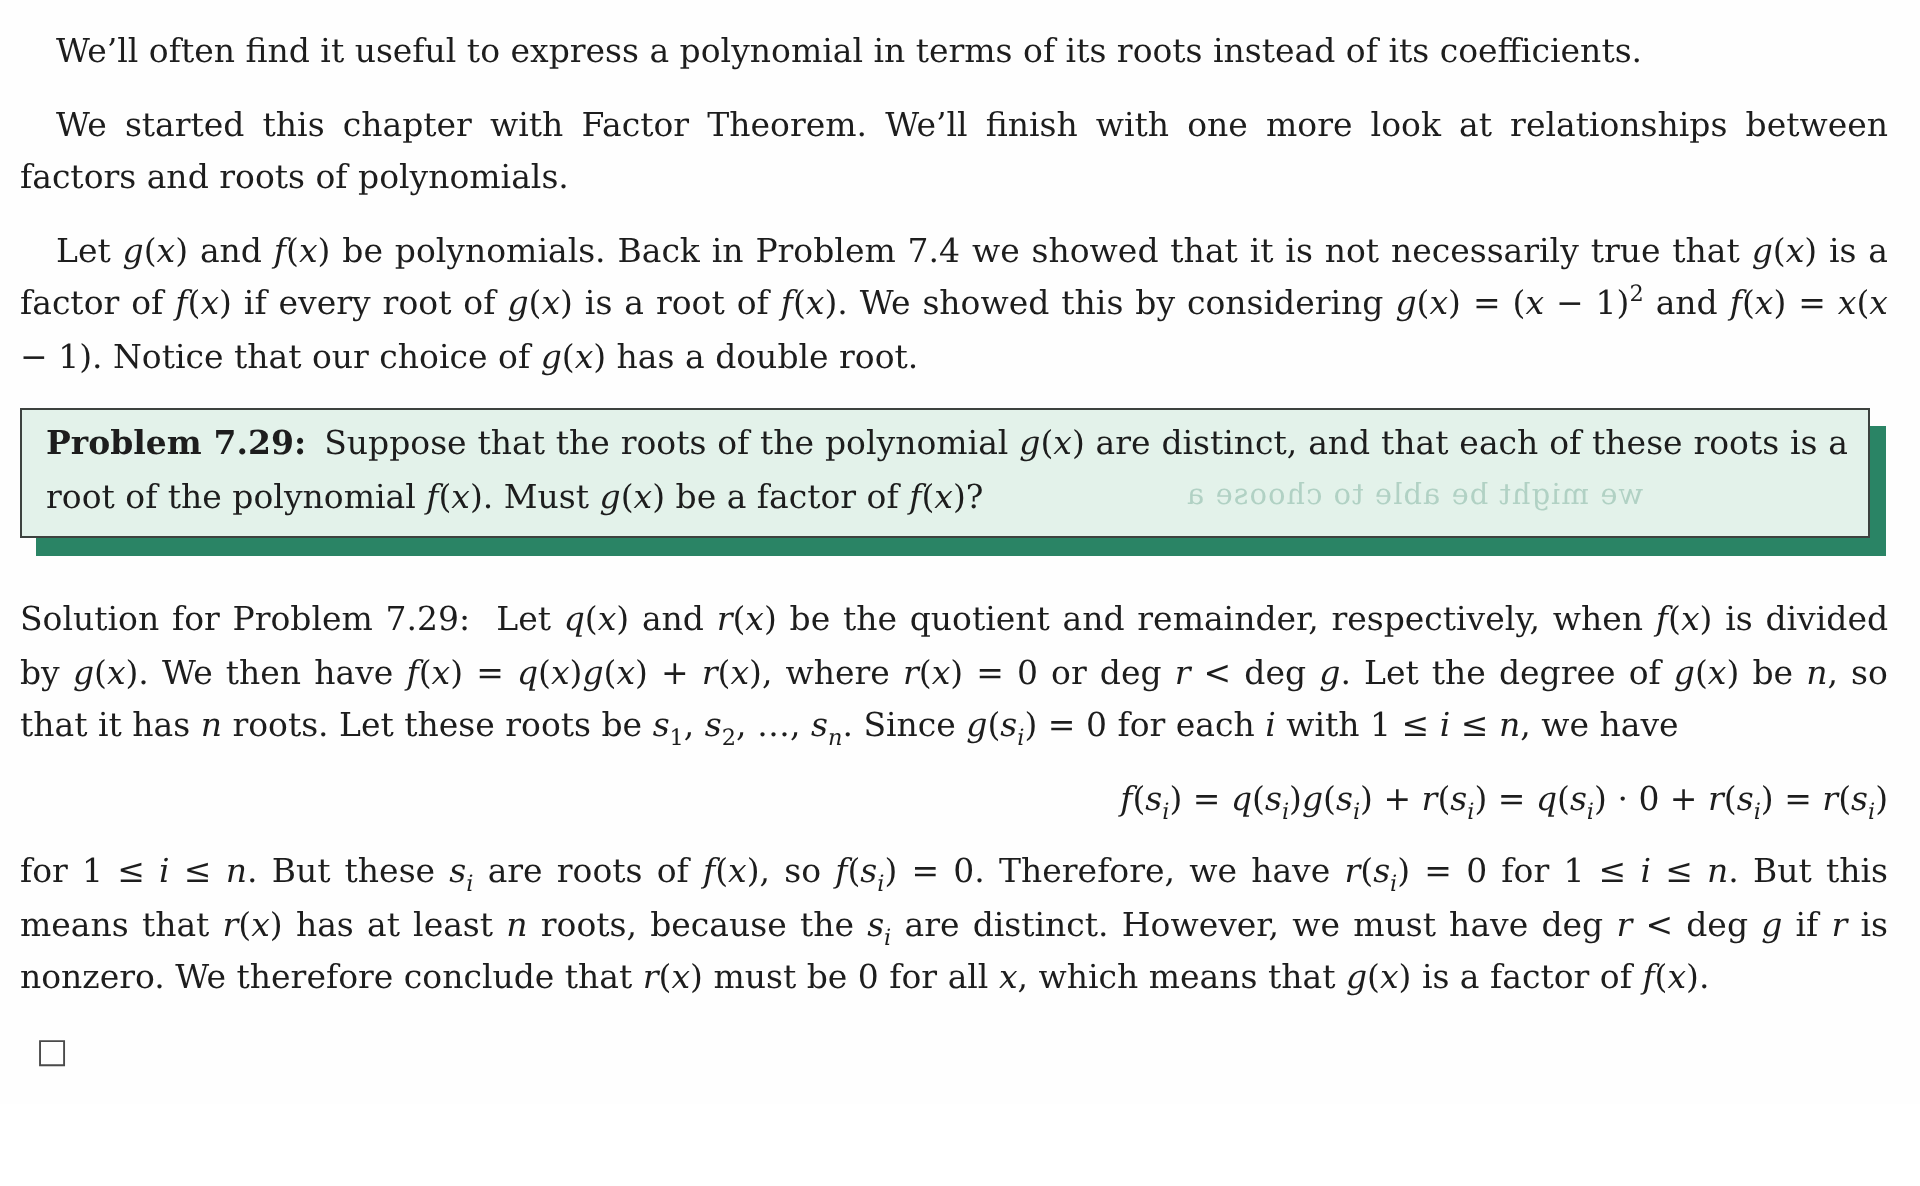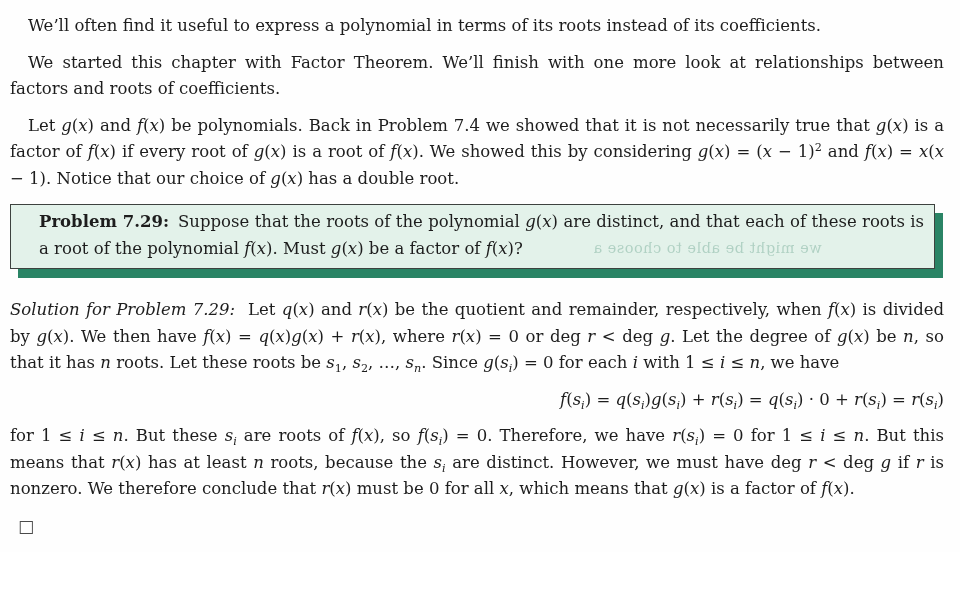--- a/index.html
+++ b/index.html
@@ -28,21 +28,21 @@
     text-indent: 18px;
   }
   sub, sup {
     font-size: 68%;
     line-height: 0;
   }
   .problem-box {
     position: relative;
     box-sizing: border-box;
     margin: 12px 9px 28px 0;
-    padding: 4px 10px 6px 28px;
+    padding: 4px 10px 6px 12px;
     background: var(--box-background, #e3f2ea);
     border: 1px solid var(--box-border, #3d423f);
     box-shadow: 8px 9px 0 0 var(--box-shadow, #2a8465);
   }
   .problem-box p.par {
     margin: 0;
   }
   .problem-label {
     margin-right: 9px;
   }
@@ -51,42 +51,41 @@
     right: 112px;
     bottom: 7px;
     transform: scaleX(-1);
     font-size: 14.5px;
     letter-spacing: 0.5px;
     color: var(--ghost-text, rgba(47,125,98,0.30));
     pointer-events: none;
     white-space: nowrap;
   }
   .solution-label {
-    font-style: italic;
     margin-right: 13px;
   }
   .equation {
     text-align: right;
     margin: 3px 0 10px 0;
   }
   .qed {
     margin: 3px 0 0 8px;
     font-size: 17px;
     color: var(--qed-color, #4a4a4a);
     text-align: left;
   }
 </style>
 </head>
 <body>
 
 <div class="page">
 
   <p class="par indent">We’ll often find it useful to express a polynomial in terms of its roots instead of its coefficients.</p>
 
-  <p class="par indent">We started this chapter with Factor Theorem. We’ll finish with one more look at relationships between factors and roots of coefficients.</p>
+  <p class="par indent">We started this chapter with Factor Theorem. We’ll finish with one more look at relationships between factors and roots of polynomials.</p>
 
   <p class="par indent">Let <i>g</i>(<i>x</i>) and <i>f</i>(<i>x</i>) be polynomials. Back in Problem 7.4 we showed that it is not necessarily true that <i>g</i>(<i>x</i>) is a factor of <i>f</i>(<i>x</i>) if every root of <i>g</i>(<i>x</i>) is a root of <i>f</i>(<i>x</i>). We showed this by considering <i>g</i>(<i>x</i>) = (<i>x</i> − 1)<sup>2</sup> and <i>f</i>(<i>x</i>) = <i>x</i>(<i>x</i> − 1). Notice that our choice of <i>g</i>(<i>x</i>) has a double root.</p>
 
 
   <div class="problem-box">
     <p class="par"><b class="problem-label">Problem 7.29:</b><span>Suppose that the roots of the polynomial <i>g</i>(<i>x</i>) are distinct, and that each of these roots is a root of the polynomial <i>f</i>(<i>x</i>). Must <i>g</i>(<i>x</i>) be a factor of <i>f</i>(<i>x</i>)?</span></p>
     <span class="ghost">we might be able to choose a</span>
   </div>
 
   <p class="par"><span class="solution-label">Solution for Problem 7.29:</span><span>Let <i>q</i>(<i>x</i>) and <i>r</i>(<i>x</i>) be the quotient and remainder, respectively, when <i>f</i>(<i>x</i>) is divided by <i>g</i>(<i>x</i>). We then have <i>f</i>(<i>x</i>) = <i>q</i>(<i>x</i>)<i>g</i>(<i>x</i>) + <i>r</i>(<i>x</i>), where <i>r</i>(<i>x</i>) = 0 or deg <i>r</i> &lt; deg <i>g</i>. Let the degree of <i>g</i>(<i>x</i>) be <i>n</i>, so that it has <i>n</i> roots. Let these roots be <i>s</i><sub>1</sub>, <i>s</i><sub>2</sub>, …, <i>s</i><sub><i>n</i></sub>. Since <i>g</i>(<i>s</i><sub><i>i</i></sub>) = 0 for each <i>i</i> with 1 ≤ <i>i</i> ≤ <i>n</i>, we have</span></p>

